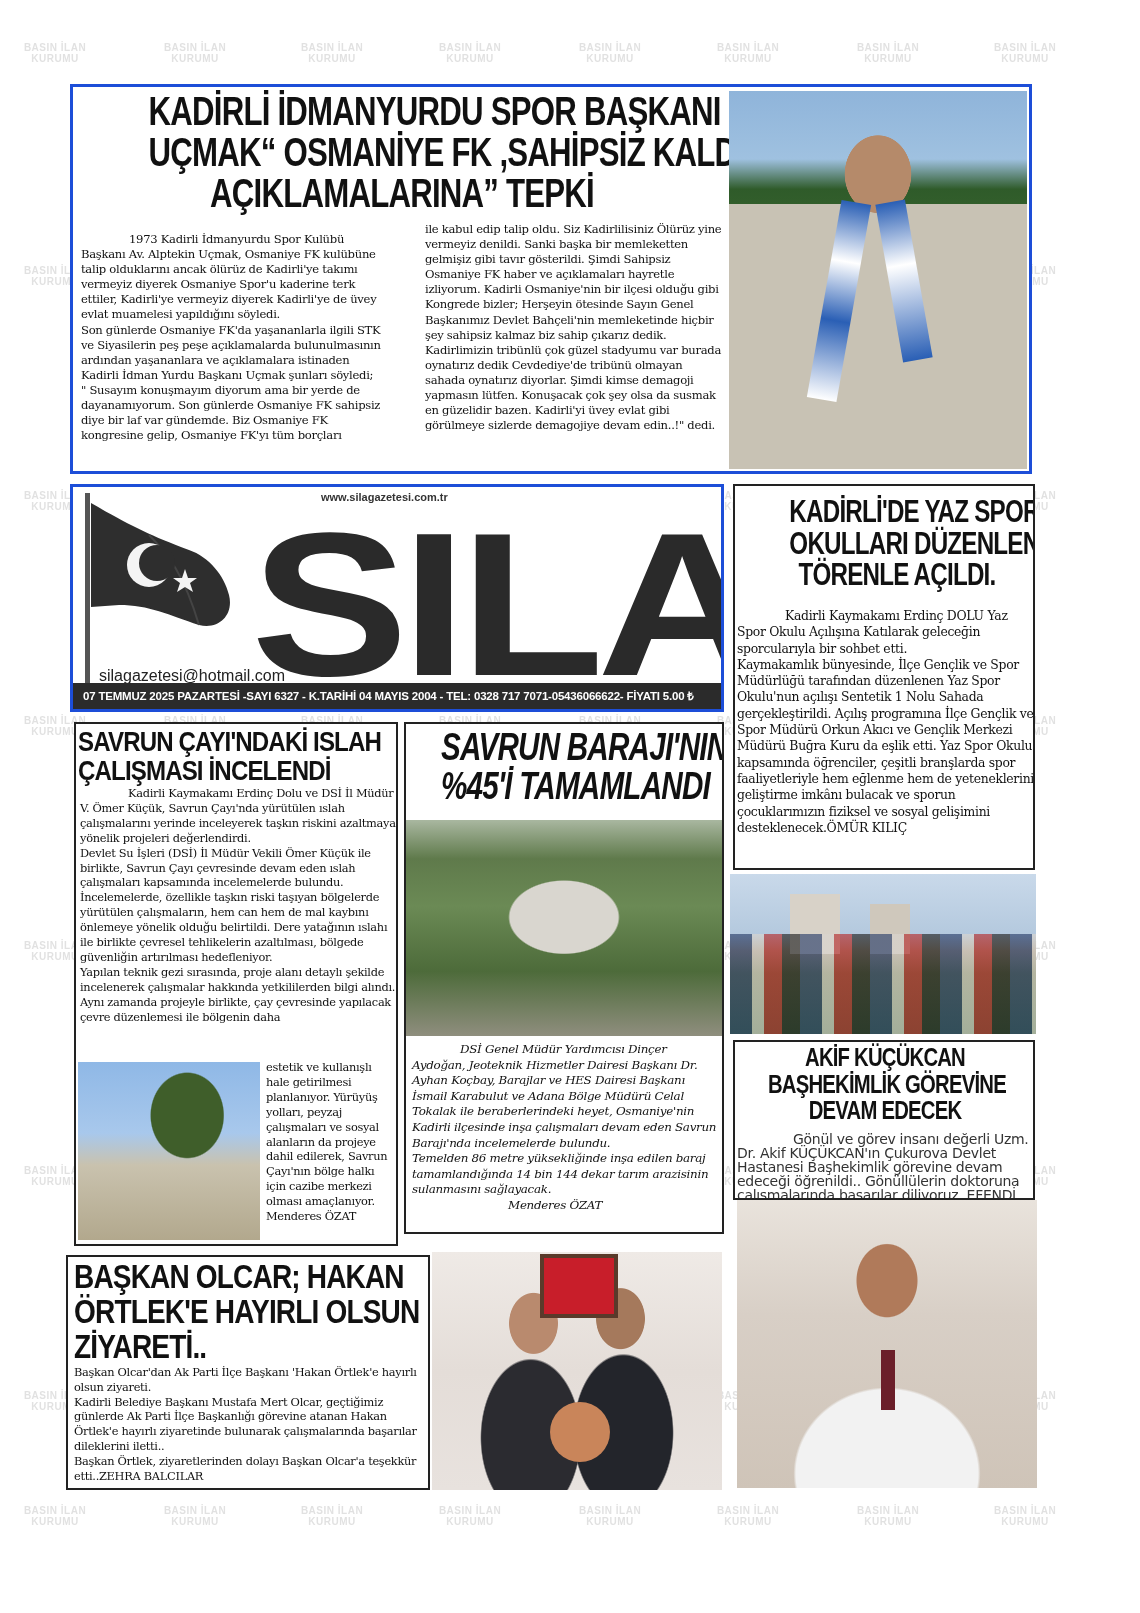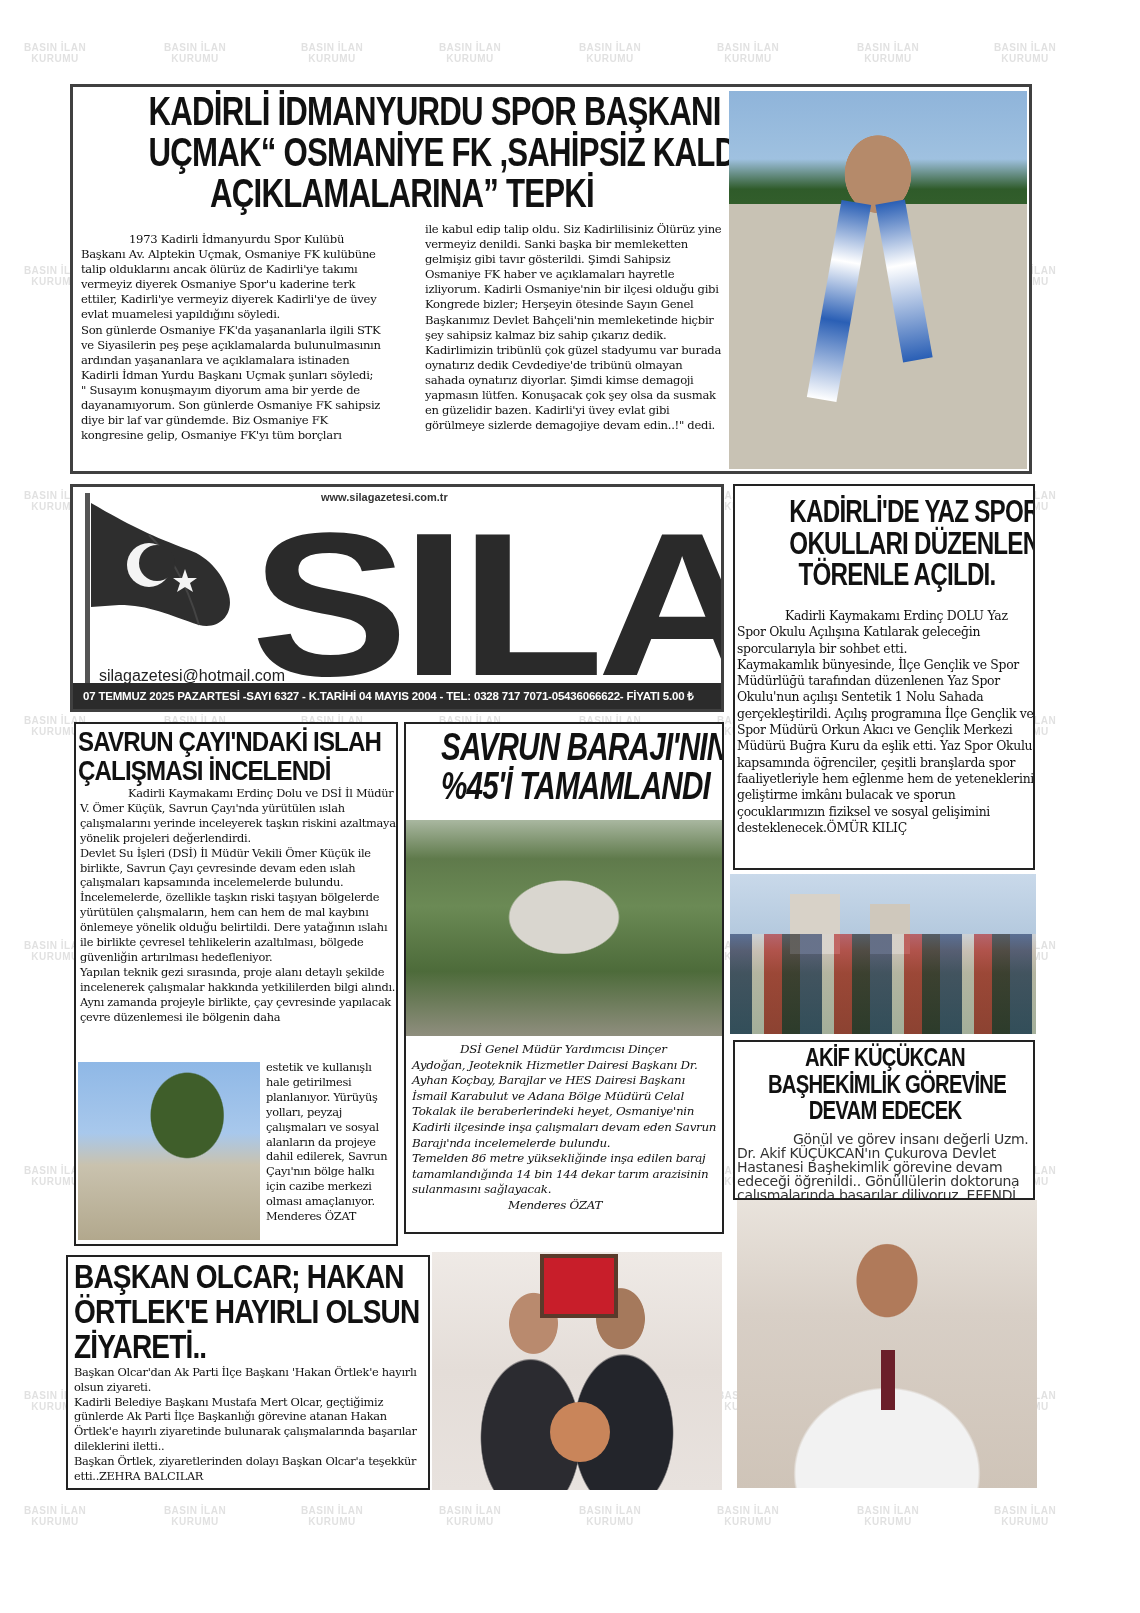--- a/index.html
+++ b/index.html
@@ -1,19 +1,19 @@
 <!DOCTYPE html>
 <html><head>
 <meta charset="utf-8">
 <style>
   * { box-sizing: border-box; margin: 0; padding: 0; }
   html, body { width: 1140px; height: 1613px; background: #ffffff; overflow: hidden; }
   body { position: relative; font-family: "DejaVu Serif", serif; color: #111; }
   .box { position: absolute; border: 2px solid #222; background: #fff; overflow: hidden; }
-  .box-thick { border: 3px solid #404040; }
+  .box-thick { border: 3px solid #1d4ed8; }
 
   .headline {
     font-family: "Liberation Sans", sans-serif;
     font-weight: 900;
     color: #111;
     text-align: center;
     letter-spacing: -1px;
     transform-origin: center top;
     line-height: 1.02;
   }

